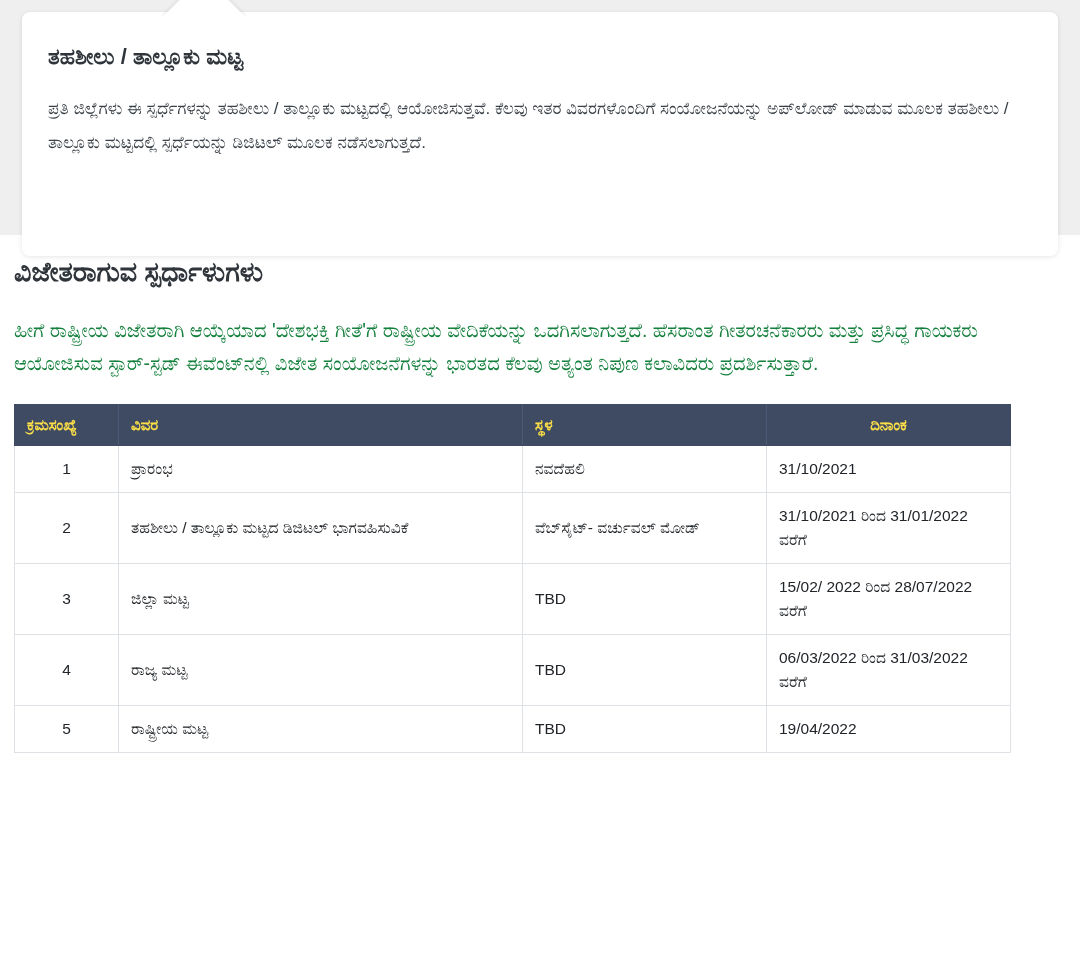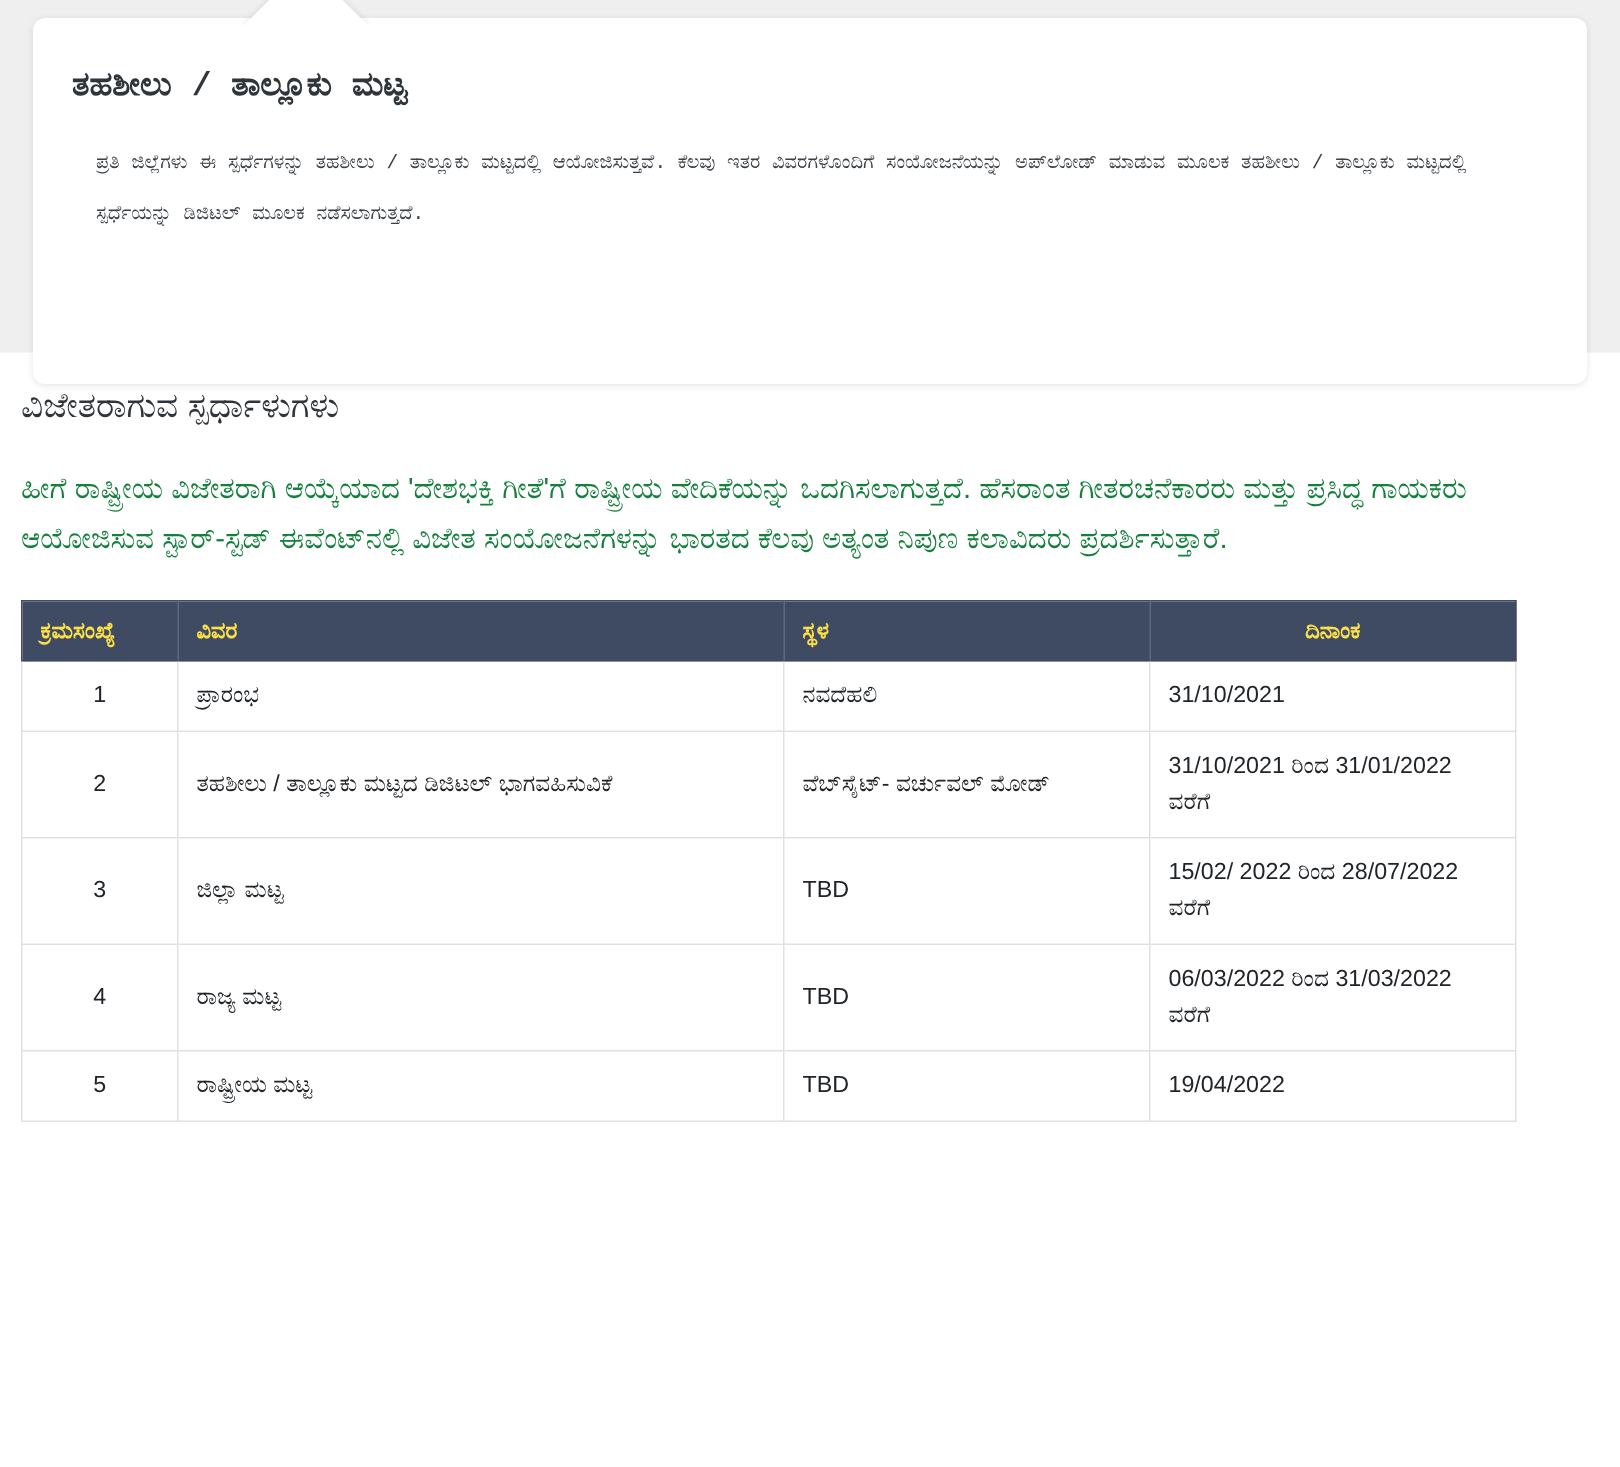--- a/index.html
+++ b/index.html
@@ -11,21 +11,20 @@
     width: 1080px;
     height: 978px;
     overflow: hidden;
   }
 
   
   .top-band {
     background: var(--band-bg, #efefef);
     height: 235px;
     padding: 12px 22px 0 22px;
-    font-family: Liberation Mono, monospace;
   }
   .card {
     position: relative;
     background: #ffffff;
     border-radius: 8px;
     height: 244px;
     box-shadow: 0 1px 5px rgba(0,0,0,0.10);
     padding: 32px 26px 0 26px;
   }
   .card-notch {
@@ -40,32 +39,31 @@
   }
   .card-title {
     position: relative;
     font-size: 22px;
     font-weight: 700;
     color: #2f353b;
     margin-bottom: 22px;
   }
   .card-body {
     position: relative;
-    font-size: 13px;
+    font-size: 17px;
     line-height: 34px;
     color: #3a4047;
     max-width: 1000px;
-    margin-left: 16px;
   }
 
   
   .content { padding: 0 56px 0 14px; }
   .section-title {
-    font-size: 23px;
-    font-weight: 400;
+    font-size: 27px;
+    font-weight: 700;
     color: #2f353b;
     margin-top: 22px;
     margin-bottom: 26px;
   }
   .section-body {
     font-size: 19.5px;
     line-height: 33px;
     color: #15803d;
     margin-bottom: 24px;
   }

